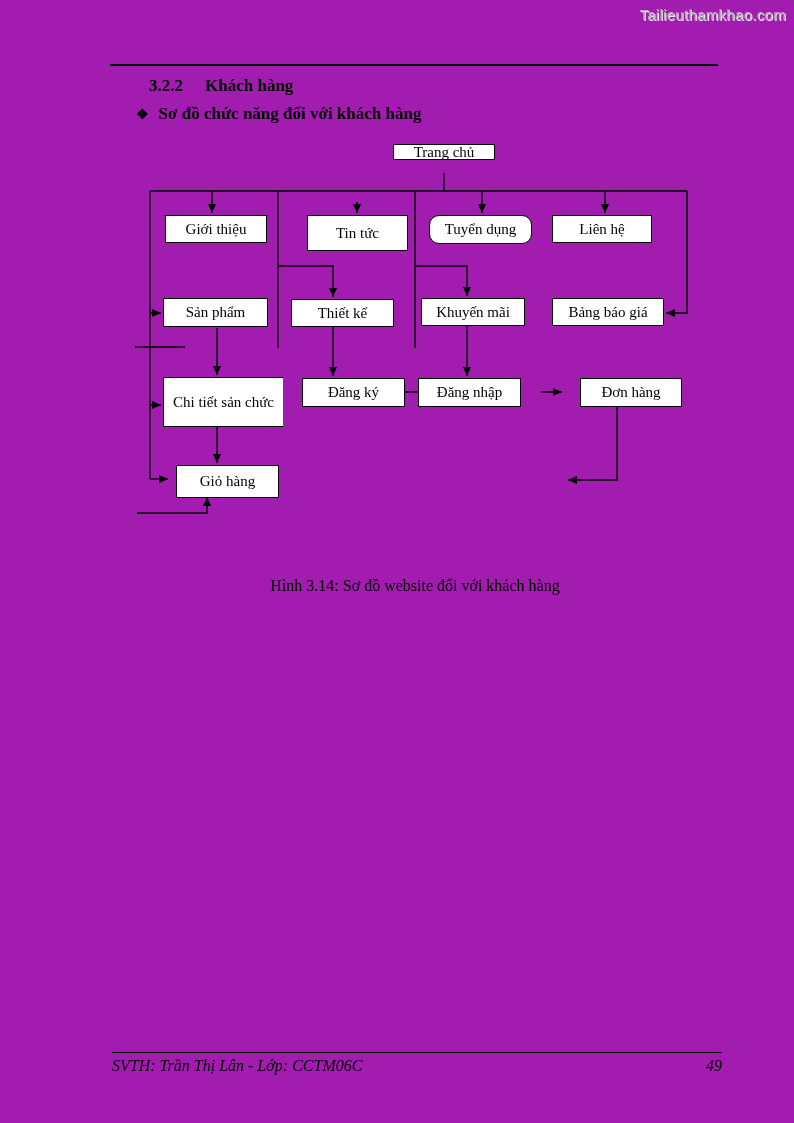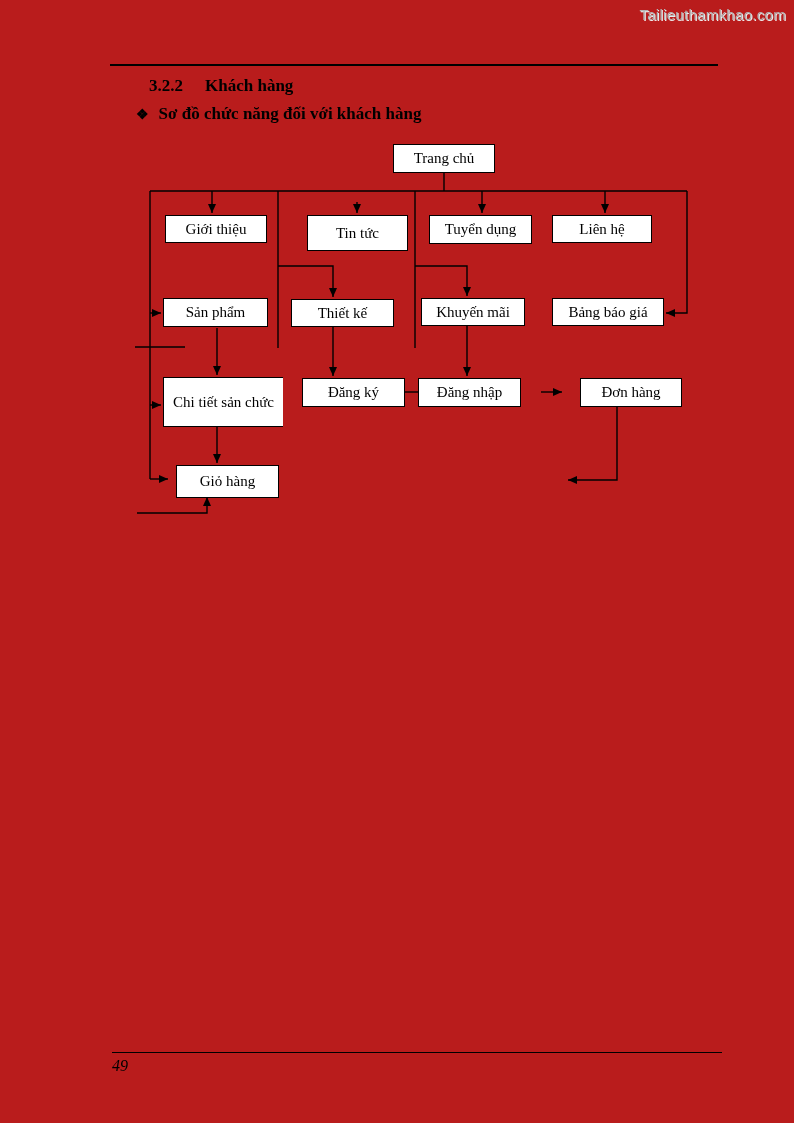--- a/index.html
+++ b/index.html
@@ -1,17 +1,17 @@
 <!DOCTYPE html>
 <html><head>
 <meta charset="utf-8">
 <style>
   html,body{margin:0;padding:0;background:#888;}
   .page{
-    position:relative;width:794px;height:1123px;background:#b91c1c;
+    position:relative;width:794px;height:1123px;background:#a21caf;
     margin:0 auto;font-family:"Liberation Serif",serif;color:#000;
     overflow:hidden;
   }
   .watermark{
     position:absolute;top:6px;right:8px;
     font-family:"Liberation Sans",sans-serif;font-size:15px;
     color:#b4b4b4;letter-spacing:.3px;
     text-shadow:1px 1px 0 #eeeeee;
   }
   .running-header{
@@ -103,40 +103,42 @@
         <path d="M467 326 V376" marker-end="url(#arw)"></path>
         <path d="M405 392 H436" marker-end="url(#arw)"></path>
         <path d="M541 392 H562" marker-end="url(#arw)"></path>
         <path d="M217 427 V463" marker-end="url(#arw)"></path>
         <path d="M150 479 H168" marker-end="url(#arw)"></path>
         <path d="M137 513 H207 V497" marker-end="url(#arw)"></path>
         <path d="M617 407 V480 H568" marker-end="url(#arw)"></path>
       </g>
     </svg>
 
-    <div class="node" style="left:393px;top:144px;width:102px;height:29px;">Trang chủ</div>
+    <div class="node" style="left:393px;top:144px;width:102px;height:16px;">Trang chủ</div>
 
     <div class="node" style="left:165px;top:215px;width:102px;height:28px;">Giới thiệu</div>
     <div class="node" style="left:307px;top:215px;width:101px;height:36px;">Tin tức</div>
-    <div class="node" style="left:429px;top:215px;width:103px;height:29px;">Tuyển dụng</div>
+    <div class="node" style="left:429px;top:215px;width:103px;height:29px;border-radius:10px;">Tuyển dụng</div>
     <div class="node" style="left:552px;top:215px;width:100px;height:28px;">Liên hệ</div>
 
     <div class="node" style="left:163px;top:298px;width:105px;height:29px;">Sản phẩm</div>
     <div class="node" style="left:291px;top:299px;width:103px;height:28px;">Thiết kế</div>
     <div class="node" style="left:421px;top:298px;width:104px;height:28px;">Khuyến mãi</div>
     <div class="node" style="left:552px;top:298px;width:112px;height:28px;">Bảng báo giá</div>
 
     <div class="node open-right" style="left:163px;top:377px;width:120px;height:50px;">Chi tiết sản chức</div>
     <div class="node" style="left:302px;top:378px;width:103px;height:29px;">Đăng ký</div>
     <div class="node" style="left:418px;top:378px;width:103px;height:29px;">Đăng nhập</div>
     <div class="node" style="left:580px;top:378px;width:102px;height:29px;">Đơn hàng</div>
 
     <div class="node" style="left:176px;top:465px;width:103px;height:33px;">Giỏ hàng</div>
 
   </div>
 
+  <div class="caption">Hình 3.14: Sơ đồ website đối với khách hàng</div>
 
   <div class="footer-rule"></div>
   <div class="footer-line">
+    <span>SVTH: Trần Thị Lân - Lớp: CCTM06C</span>
     <span>49</span>
   </div>
 
 </div>
 
 </body></html>

